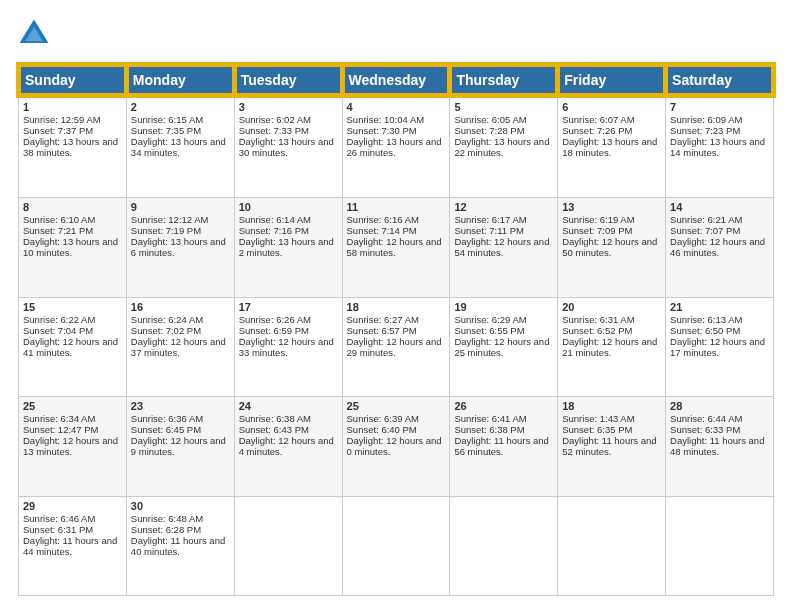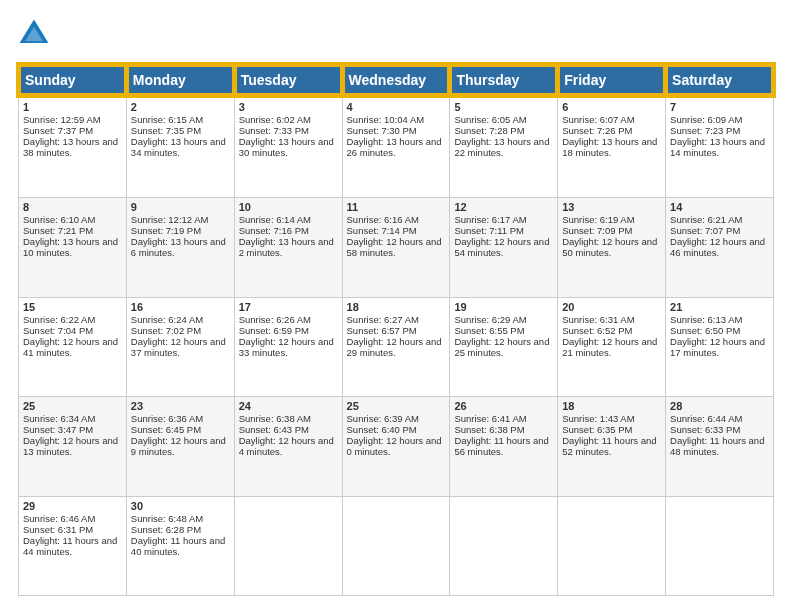--- a/index.html
+++ b/index.html
@@ -149,21 +149,21 @@
         <tr>
           <td><span class="day-num">15</span><span>Sunrise: 6:22 AM</span><br><span>Sunset: 7:04 PM</span><br><span>Daylight: 12 hours and 41 minutes.</span></td>
           <td><span class="day-num">16</span><span>Sunrise: 6:24 AM</span><br><span>Sunset: 7:02 PM</span><br><span>Daylight: 12 hours and 37 minutes.</span></td>
           <td><span class="day-num">17</span><span>Sunrise: 6:26 AM</span><br><span>Sunset: 6:59 PM</span><br><span>Daylight: 12 hours and 33 minutes.</span></td>
           <td><span class="day-num">18</span><span>Sunrise: 6:27 AM</span><br><span>Sunset: 6:57 PM</span><br><span>Daylight: 12 hours and 29 minutes.</span></td>
           <td><span class="day-num">19</span><span>Sunrise: 6:29 AM</span><br><span>Sunset: 6:55 PM</span><br><span>Daylight: 12 hours and 25 minutes.</span></td>
           <td><span class="day-num">20</span><span>Sunrise: 6:31 AM</span><br><span>Sunset: 6:52 PM</span><br><span>Daylight: 12 hours and 21 minutes.</span></td>
           <td><span class="day-num">21</span><span>Sunrise: 6:13 AM</span><br><span>Sunset: 6:50 PM</span><br><span>Daylight: 12 hours and 17 minutes.</span></td>
         </tr>
         <tr>
-          <td><span class="day-num">25</span><span>Sunrise: 6:34 AM</span><br><span>Sunset: 3:47 PM</span><br><span>Daylight: 12 hours and 13 minutes.</span></td>
+          <td><span class="day-num">25</span><span>Sunrise: 6:34 AM</span><br><span>Sunset: 12:47 PM</span><br><span>Daylight: 12 hours and 13 minutes.</span></td>
           <td><span class="day-num">23</span><span>Sunrise: 6:36 AM</span><br><span>Sunset: 6:45 PM</span><br><span>Daylight: 12 hours and 9 minutes.</span></td>
           <td><span class="day-num">24</span><span>Sunrise: 6:38 AM</span><br><span>Sunset: 6:43 PM</span><br><span>Daylight: 12 hours and 4 minutes.</span></td>
           <td><span class="day-num">25</span><span>Sunrise: 6:39 AM</span><br><span>Sunset: 6:40 PM</span><br><span>Daylight: 12 hours and 0 minutes.</span></td>
           <td><span class="day-num">26</span><span>Sunrise: 6:41 AM</span><br><span>Sunset: 6:38 PM</span><br><span>Daylight: 11 hours and 56 minutes.</span></td>
           <td><span class="day-num">18</span><span>Sunrise: 1:43 AM</span><br><span>Sunset: 6:35 PM</span><br><span>Daylight: 11 hours and 52 minutes.</span></td>
           <td><span class="day-num">28</span><span>Sunrise: 6:44 AM</span><br><span>Sunset: 6:33 PM</span><br><span>Daylight: 11 hours and 48 minutes.</span></td>
         </tr>
         <tr>
           <td><span class="day-num">29</span><span>Sunrise: 6:46 AM</span><br><span>Sunset: 6:31 PM</span><br><span>Daylight: 11 hours and 44 minutes.</span></td>
           <td><span class="day-num">30</span><span>Sunrise: 6:48 AM</span><br><span>Sunset: 6:28 PM</span><br><span>Daylight: 11 hours and 40 minutes.</span></td>

